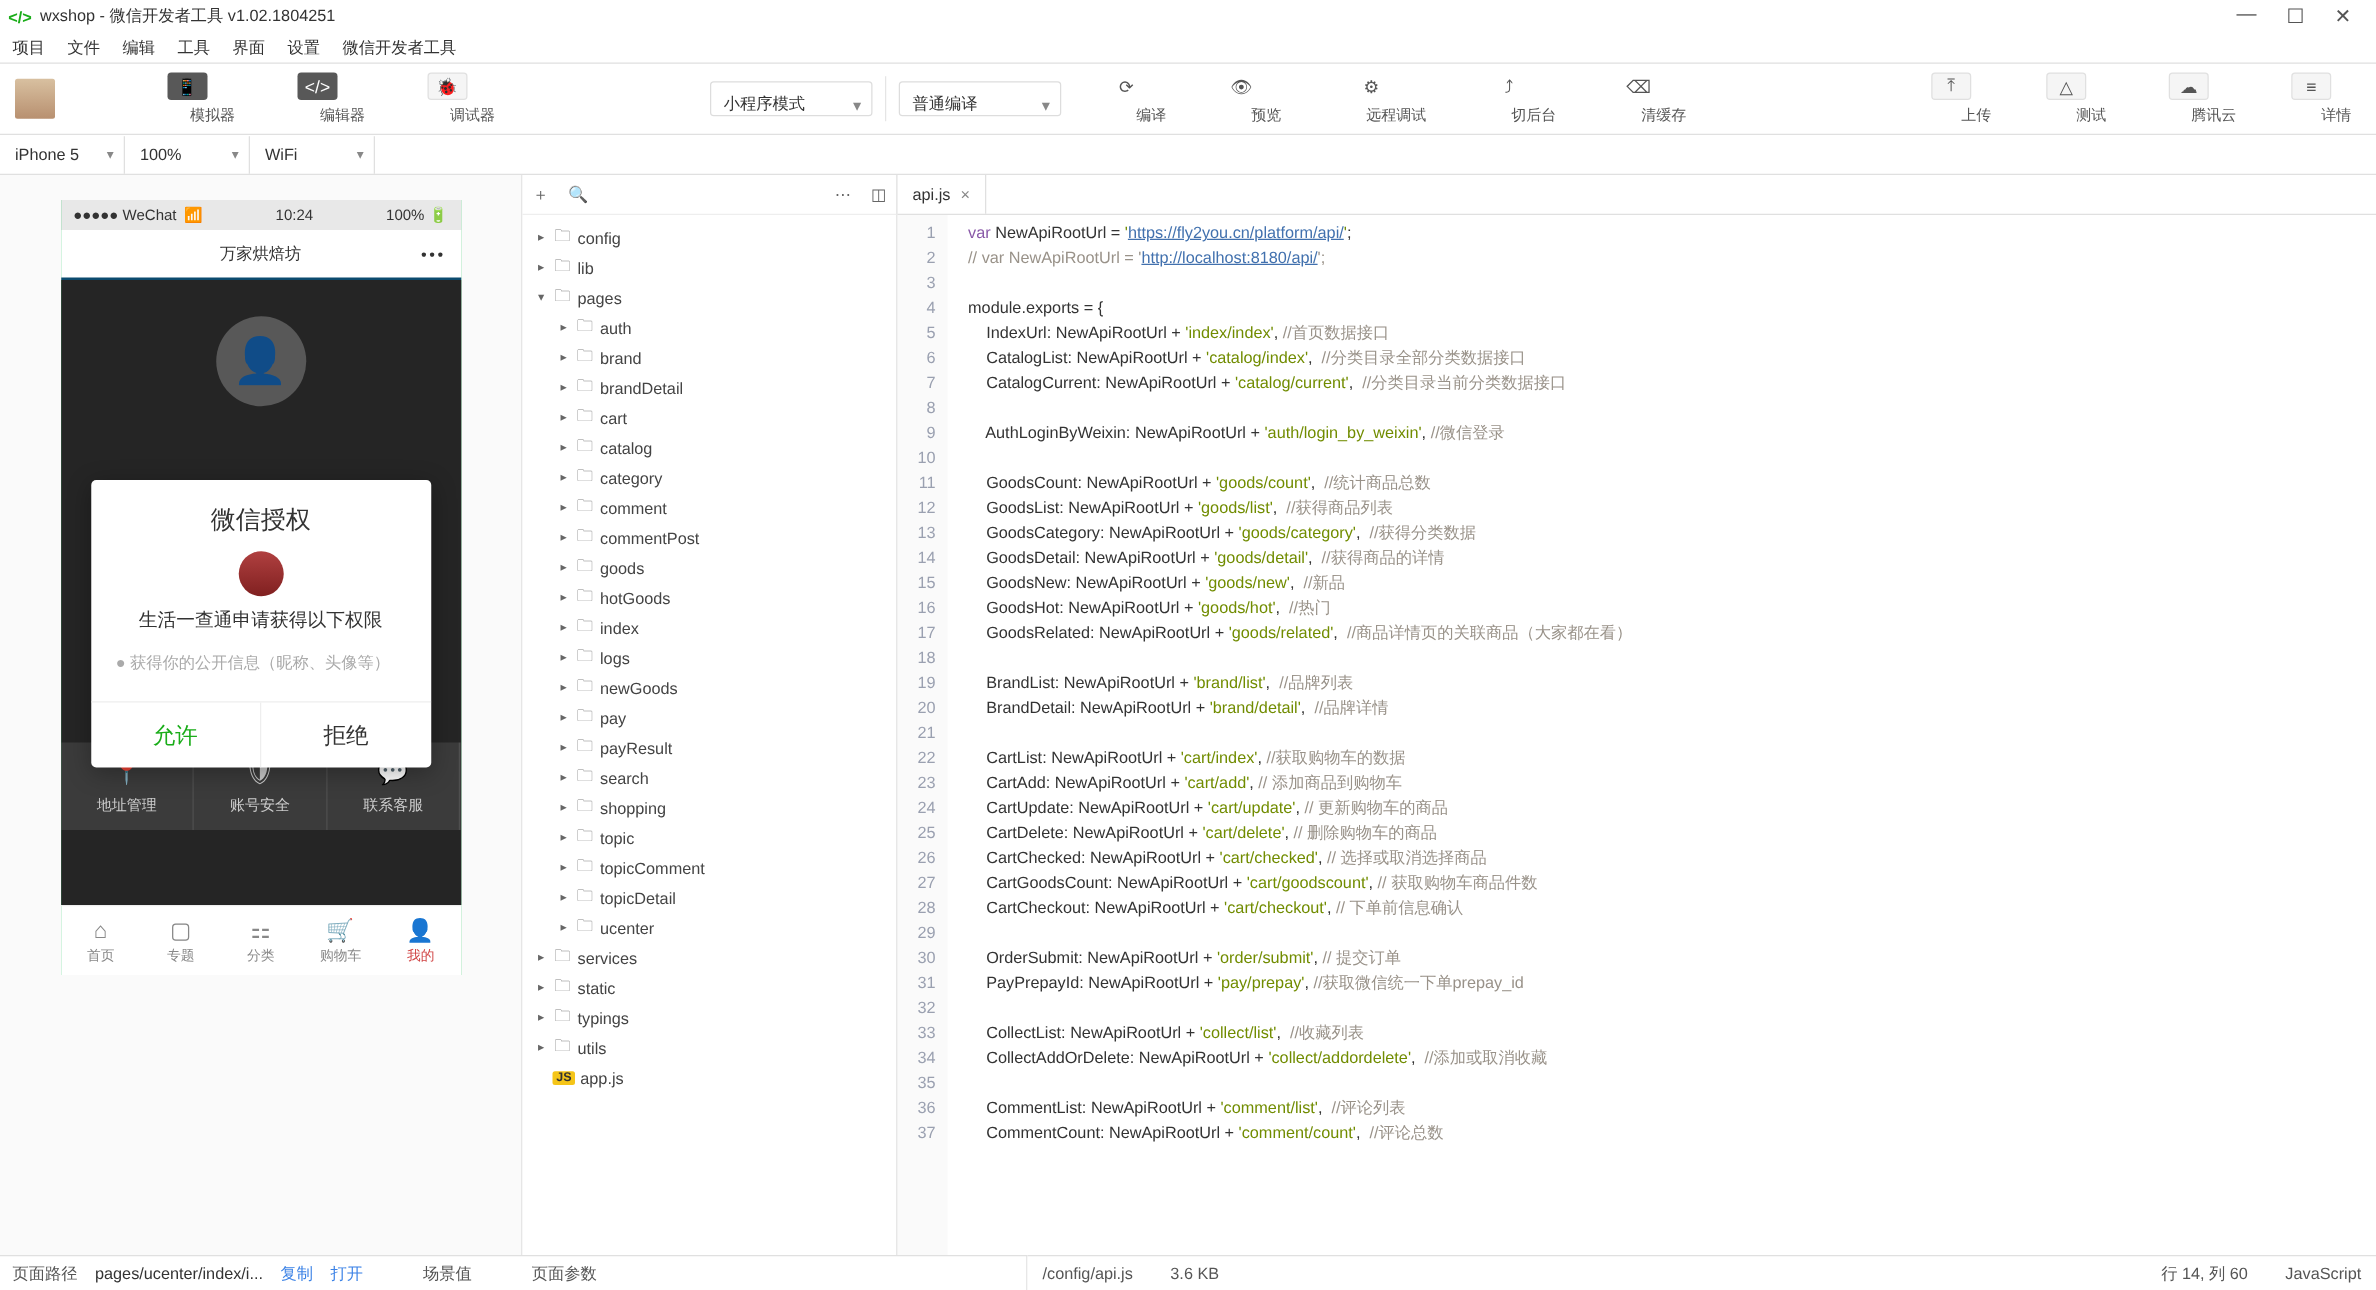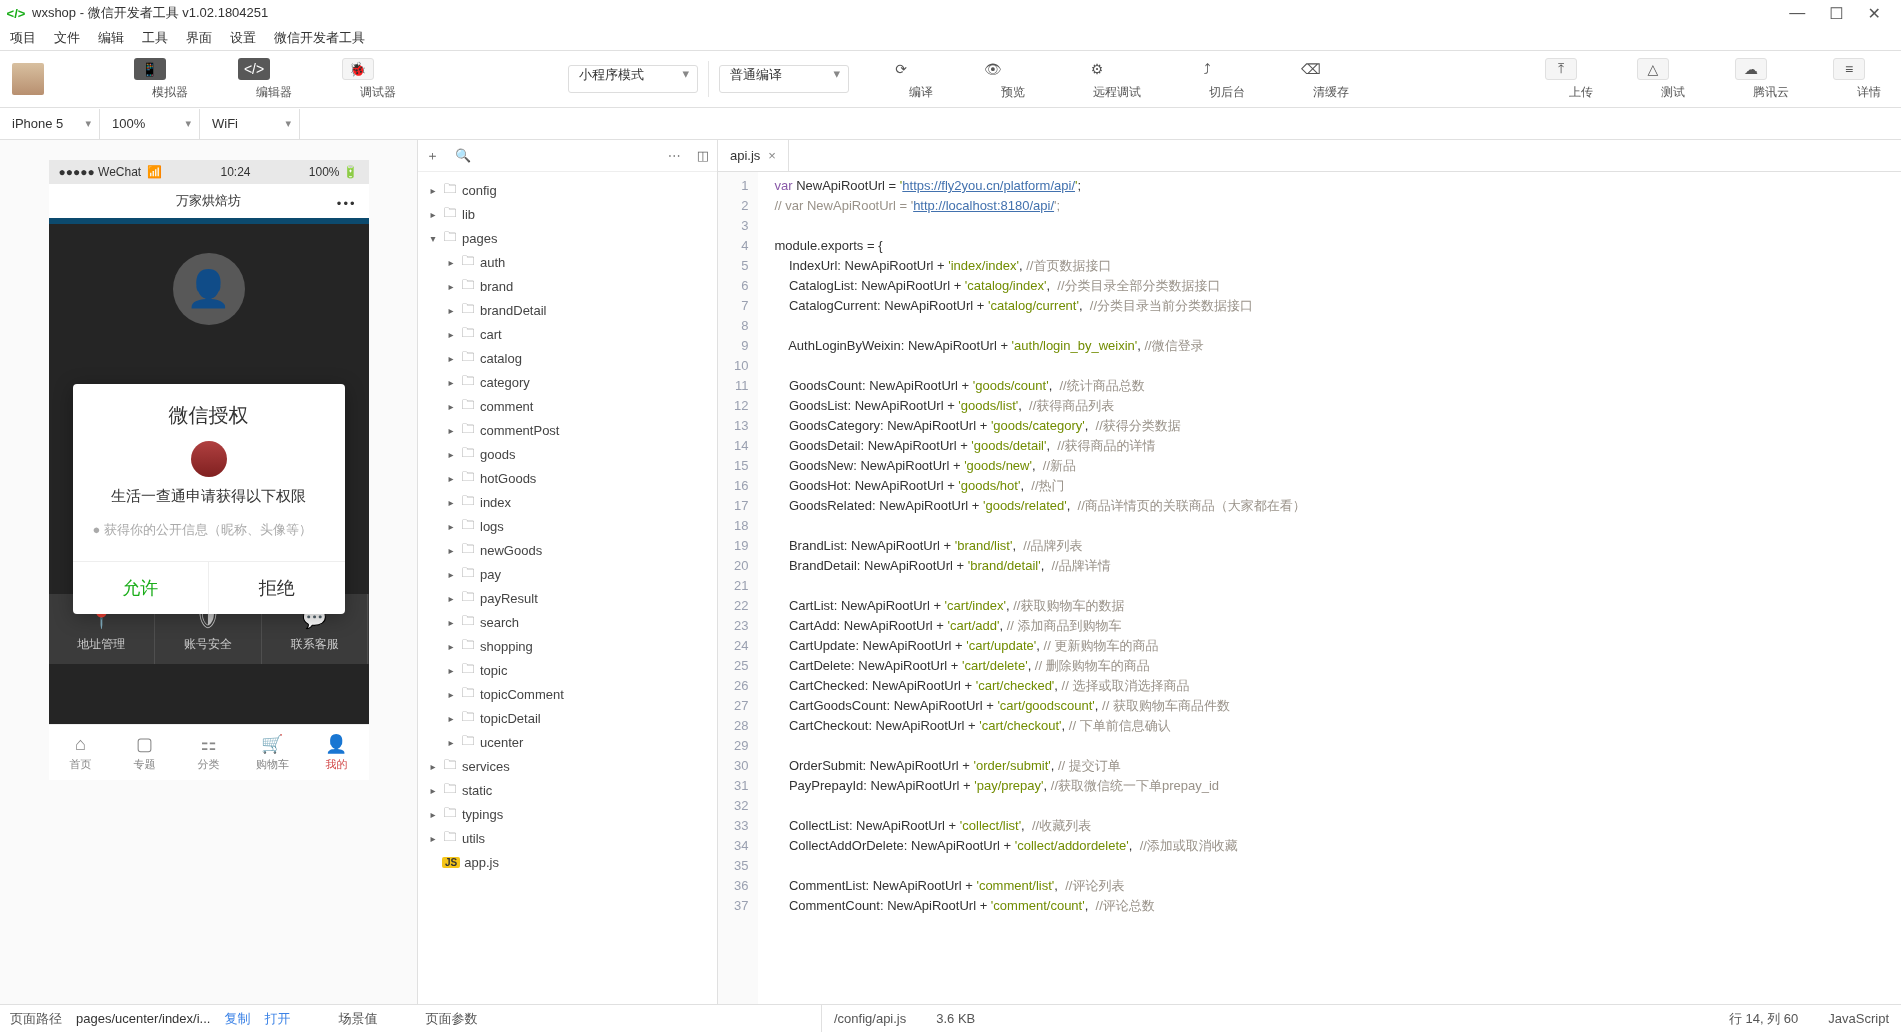--- a/index.html
+++ b/index.html
@@ -20,39 +20,39 @@
 .toolbar { height: 58px; border-top: 1px solid #e0e0e0; border-bottom: 1px solid #e0e0e0; display: flex; align-items: center; padding: 0 12px; }
 .avatar { width: 32px; height: 32px; background: linear-gradient(#d8c0a0,#b89070); border-radius: 2px; margin-right: 60px; }
 .toolgroup { display: flex; gap: 12px; }
 .toolbtn { display: flex; flex-direction: column; align-items: center; gap: 4px; cursor: pointer; padding: 0 8px; }
 .toolbtn .ticon { width: 32px; height: 22px; border-radius: 3px; display:flex; align-items:center; justify-content:center; font-size: 14px; }
 .toolbtn .ticon.dark { background: #585858; color: #fff; }
 .toolbtn .ticon.light { background: #f5f5f5; color: #555; border: 1px solid #e0e0e0; }
 .toolbtn .ticon.plain { color: #555; }
 .toolbtn .tlabel { font-size: 12px; color: #555; margin-left: 40px; }
 .toolsep { width: 1px; height: 36px; background: #e5e5e5; margin: 0 10px; }
-.tcombo { height: 28px; border: 1px solid #ddd; border-radius: 3px; padding: 0 28px 16px 10px; display:flex; align-items:flex-start; min-width: 130px; position: relative; font-size: 13px; background:#fff; }
+.tcombo { height: 28px; border: 1px solid #ddd; border-radius: 3px; padding: 0 28px 0 10px; display:flex; align-items:flex-end; min-width: 130px; position: relative; font-size: 13px; background:#fff; }
 .tcombo::after { content: "▾"; position: absolute; right: 8px; color: #888; }
 .toolspacer { flex: 1; }
 
 
 .subrow { height: 32px; border-bottom: 1px solid #e0e0e0; display: flex; align-items: center; }
 .subrow .sel { height: 30px; border-right: 1px solid #e0e0e0; padding: 0 24px 0 12px; display:flex; align-items:center; position: relative; min-width: 100px; font-size: 13px; }
 .subrow .sel::after { content: "▾"; position: absolute; right: 8px; color: #888; font-size: 11px; }
 
 
 .main { display: flex; height: calc(1032px - 26px - 24px - 58px - 32px - 28px); }
 
 
 .simpane { width: 418px; background: #fafafa; display:flex; align-items:flex-start; justify-content:center; padding-top: 20px; border-right: 1px solid #e0e0e0; }
 .phone { width: 320px; background: #22c55e; }
 .statusbar { height: 24px; background: #e8e8e8; display:flex; align-items:center; padding: 0 10px; font-size: 12px; color:#333; }
 .statusbar .center { flex:1; text-align:center; }
 .statusbar .right { display:flex; align-items:center; gap:4px; }
-.navhead { height: 40px; background:#fff; border-bottom:6px solid #0c4a6e; display:flex; align-items:center; justify-content:center; position:relative; }
+.navhead { height: 40px; background:#fff; border-bottom:2px solid #0c4a6e; display:flex; align-items:center; justify-content:center; position:relative; }
 .navhead .dots { position:absolute; right:12px; top:12px; letter-spacing:2px; color:#333; }
 .scrim { position: relative; height: 500px; background:#3a3a3a; }
 .dim { position:absolute; inset:0; background: rgba(0,0,0,0.35); }
 .profhead { position:absolute; top:0; left:0; right:0; height:130px; display:flex; align-items:center; justify-content:center; }
 .profcircle { width: 72px; height:72px; border-radius:50%; background:#888; display:flex; align-items:center; justify-content:center; color:#bbb; font-size:36px; }
 .cardgrid { position:absolute; bottom:60px; left:0; right:0; display:grid; grid-template-columns: repeat(3,1fr); background:rgba(255,255,255,0.1); }
 .cardcell { height:70px; display:flex; flex-direction:column; align-items:center; justify-content:center; gap:6px; color:#ccc; font-size:12px; border-right:1px solid rgba(255,255,255,0.1); }
 .cardcell .ci { font-size:20px; }
 
 .modal { position:absolute; top:160px; left:24px; right:24px; background:#fff; border-radius:4px; box-shadow:0 4px 20px rgba(0,0,0,0.3); overflow:hidden; }

